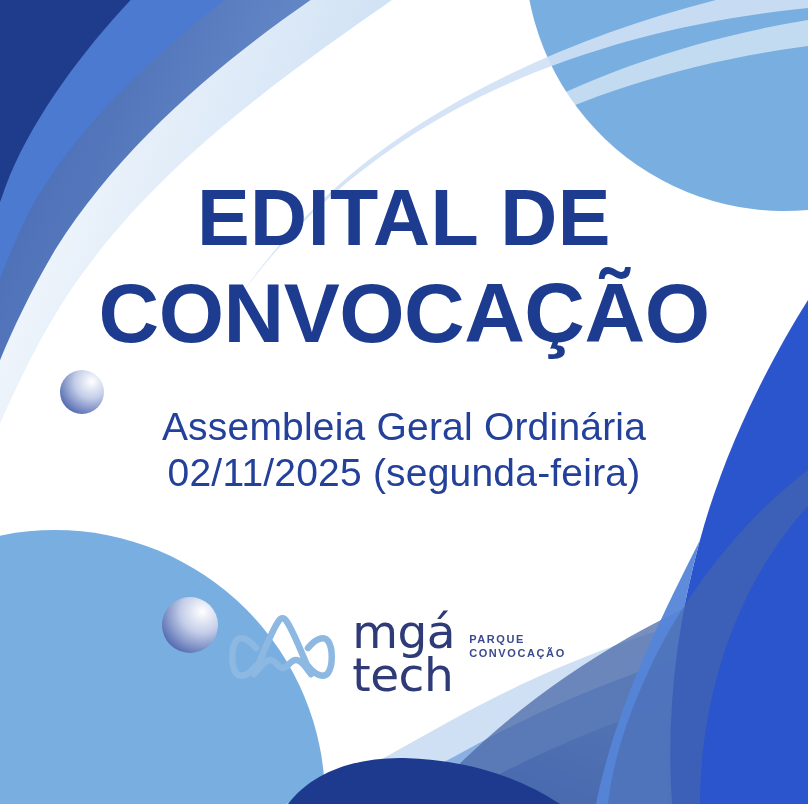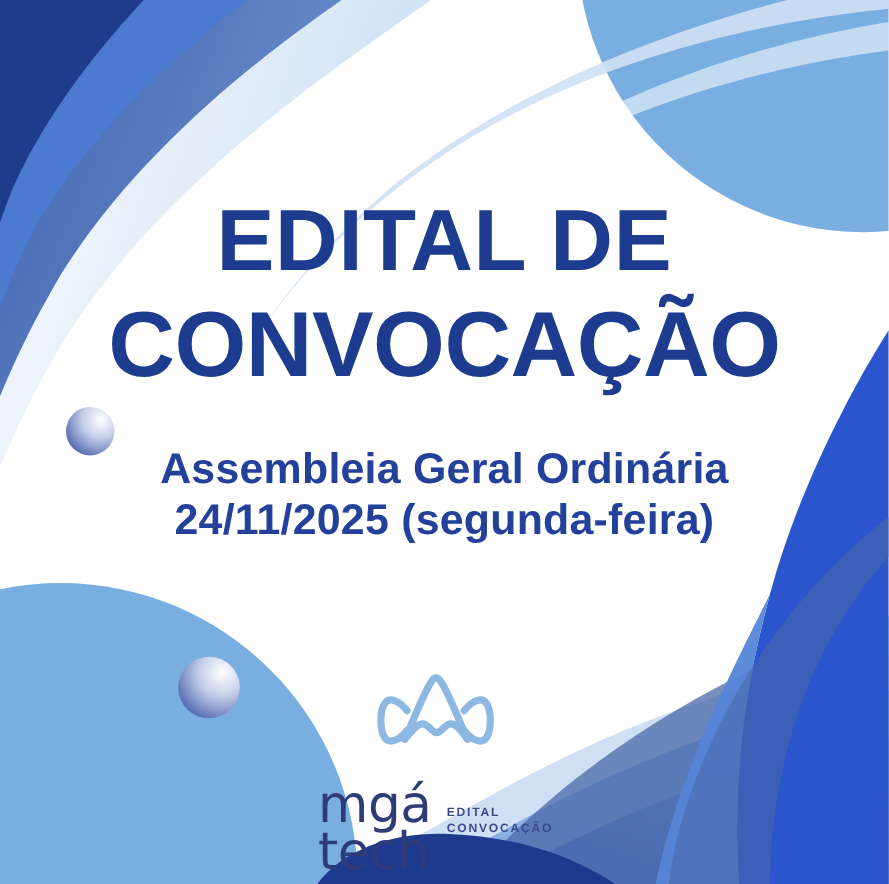--- a/index.html
+++ b/index.html
@@ -56,21 +56,21 @@
 
   
   .details {
     position: absolute;
     top: 404px;
     left: 0;
     right: 0;
     text-align: center;
     color: #23409a;
     font-family: "Liberation Sans", sans-serif;
-    font-weight: 700;
+    font-weight: 400;
     font-size: 39px;
     line-height: 46px;
     letter-spacing: 0.2px;
   }
   .details span {
     display: block;
     white-space: nowrap;
   }
 
   
@@ -81,21 +81,20 @@
     right: 0;
     display: flex;
     justify-content: center;
     align-items: flex-start;
   }
   .logo-inner {
     display: flex;
     align-items: center;
     gap: 14px;
     transform: translateX(-8px);
-    flex-direction: column;
   }
   .logo-mark {
     width: 112px;
     height: 86px;
     flex: none;
     display: block;
   }
   .wordmark {
     display: flex;
     align-items: flex-start;
@@ -206,21 +205,21 @@
 
   <div class="content">
 
     <h1 class="headline">
       <span class="line1">EDITAL DE</span>
       <span class="line2">CONVOCAÇÃO</span>
     </h1>
 
     <div class="details">
       <span>Assembleia Geral Ordinária</span>
-      <span>24/11/2025 (segunda-feira)</span>
+      <span>02/11/2025 (segunda-feira)</span>
     </div>
 
     <div class="logo-lockup">
       <div class="logo-inner">
 
         <svg class="logo-mark" viewBox="0 0 112 86" xmlns="http://www.w3.org/2000/svg">
           <g fill="none" stroke="#8cb8e2" stroke-width="6.5" stroke-linecap="round" stroke-linejoin="round">
 
             <path d="M 30 40 C 22 30 14 28 10 33 C 5 40 5 58 10 65
                      C 14 70 22 68 30 58"></path>
@@ -235,21 +234,21 @@
                      C 62 60 64 52 70 52 C 76 52 80 60 85 66"></path>
           </g>
         </svg>
 
         <div class="wordmark">
           <div class="wordmark-text">
             <span>mgá</span>
             <span>tech</span>
           </div>
           <div class="tagline">
-            <span>EDITAL</span>
+            <span>PARQUE</span>
             <span>CONVOCAÇÃO</span>
           </div>
         </div>
 
       </div>
     </div>
 
   </div>
 </div>
 

